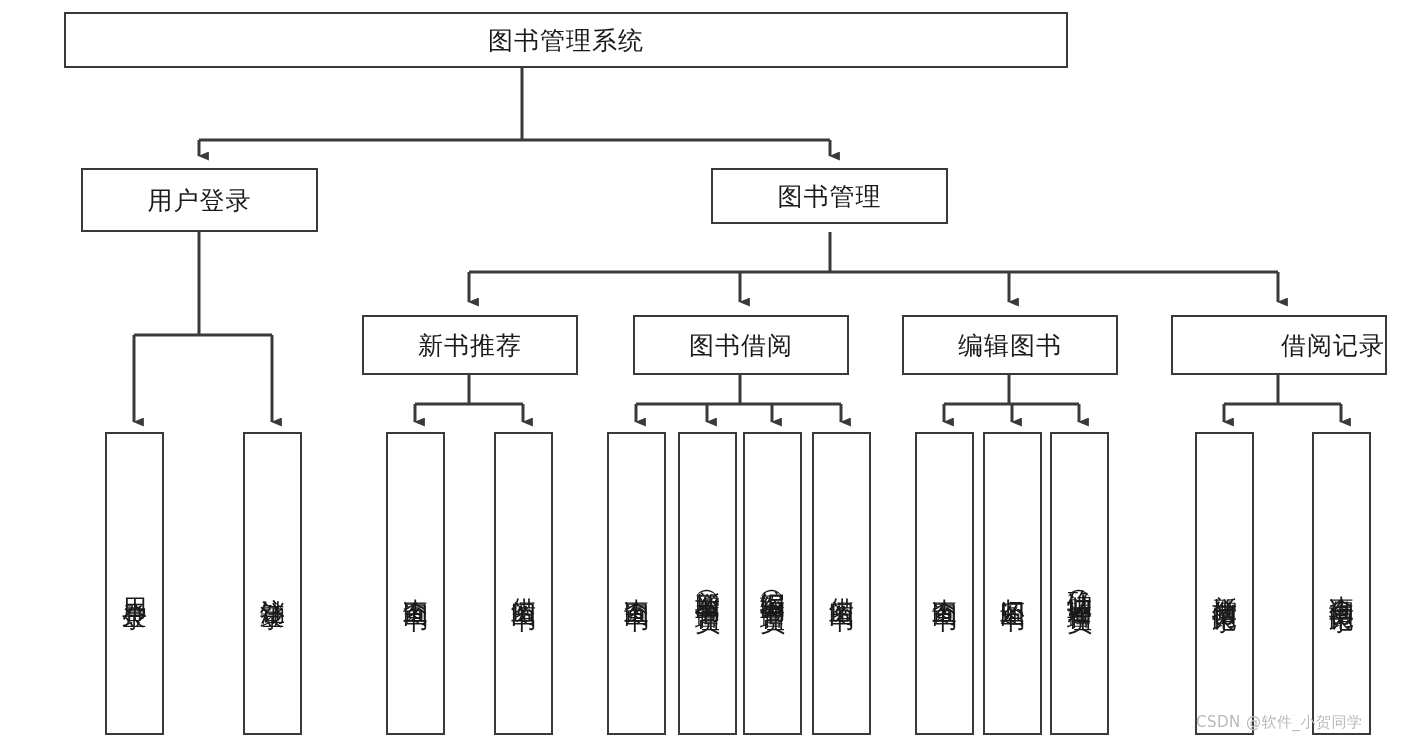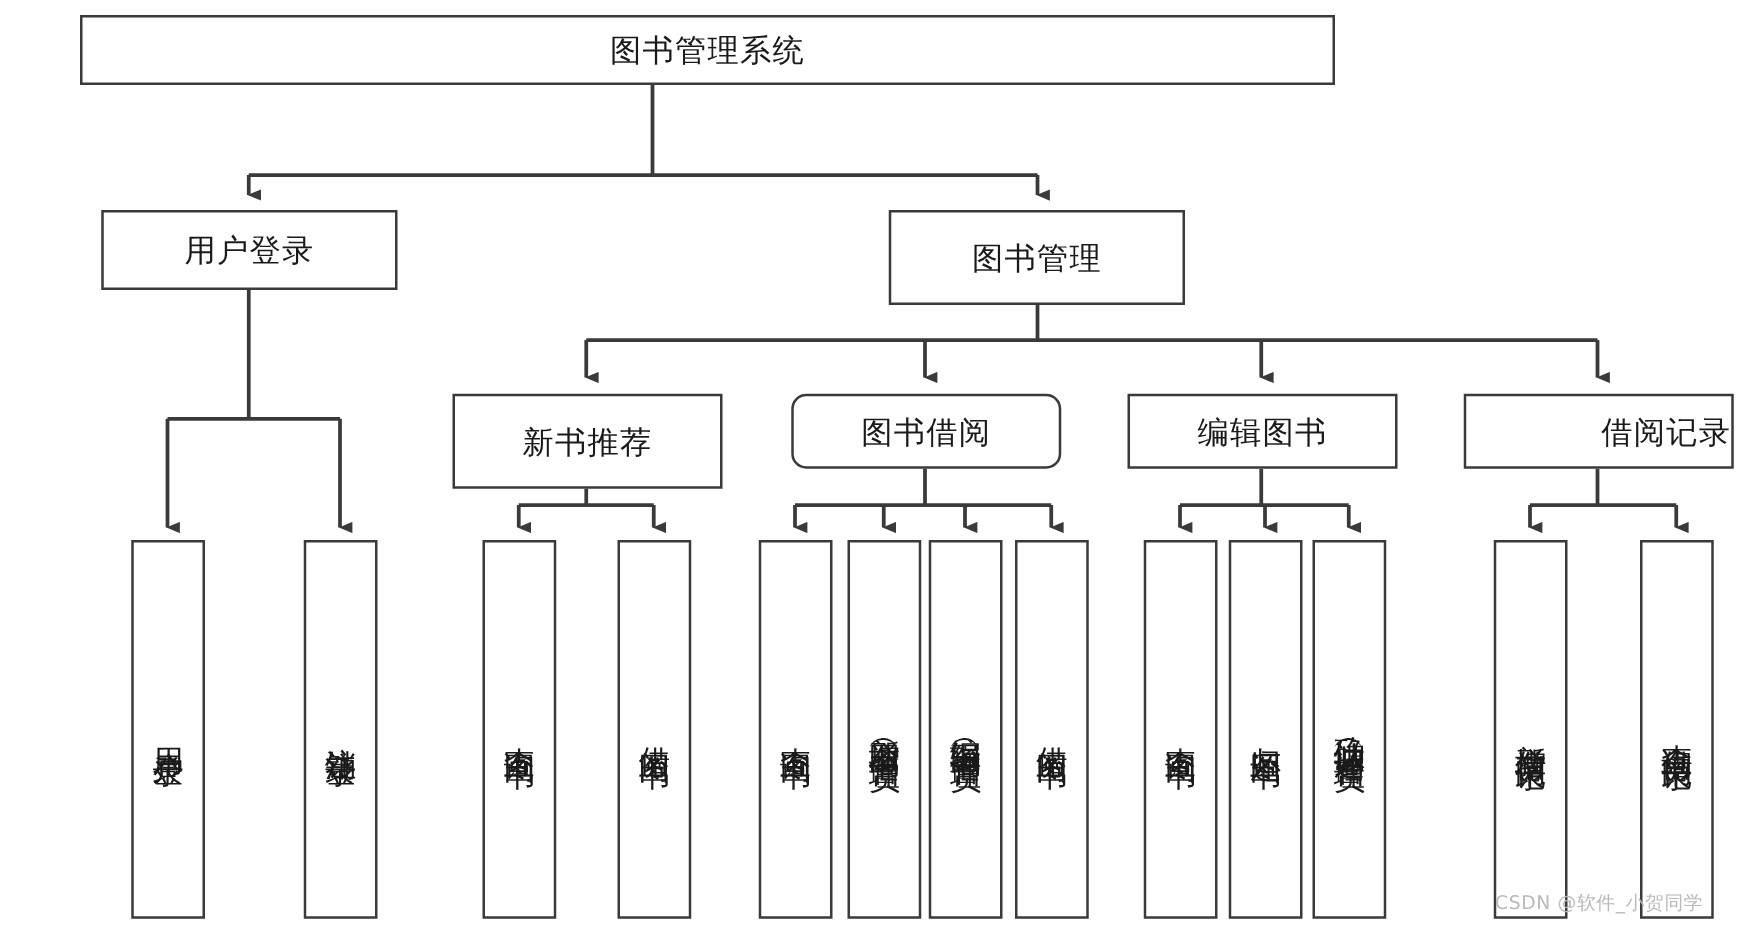--- a/index.html
+++ b/index.html
@@ -121,28 +121,28 @@
     </g>
   </svg>
 
   <div class="node h" style="left:20px;top:12px;width:1004px;height:56px;margin-left:44px;">
     <span>图书管理系统</span>
   </div>
 
   <div class="node h" style="left:81px;top:168px;width:237px;height:64px;">
     <span>用户登录</span>
   </div>
-  <div class="node h" style="left:711px;top:168px;width:237px;height:76px;">
+  <div class="node h" style="left:711px;top:168px;width:237px;height:56px;">
     <span>图书管理</span>
   </div>
 
-  <div class="node h" style="left:362px;top:315px;width:216px;height:76px;">
+  <div class="node h" style="left:362px;top:315px;width:216px;height:60px;">
     <span>新书推荐</span>
   </div>
-  <div class="node h" style="left:633px;top:315px;width:216px;height:60px;border-radius:12px;">
+  <div class="node h" style="left:633px;top:315px;width:216px;height:60px;">
     <span>图书借阅</span>
   </div>
   <div class="node h" style="left:902px;top:315px;width:216px;height:60px;">
     <span>编辑图书</span>
   </div>
   <div class="node h" style="left:1171px;top:315px;width:216px;height:60px;justify-content:flex-end;">
     <span>借阅记录</span>
   </div>
 
   <div class="node v" style="left:105px;top:432px;width:59px;height:303px;">

